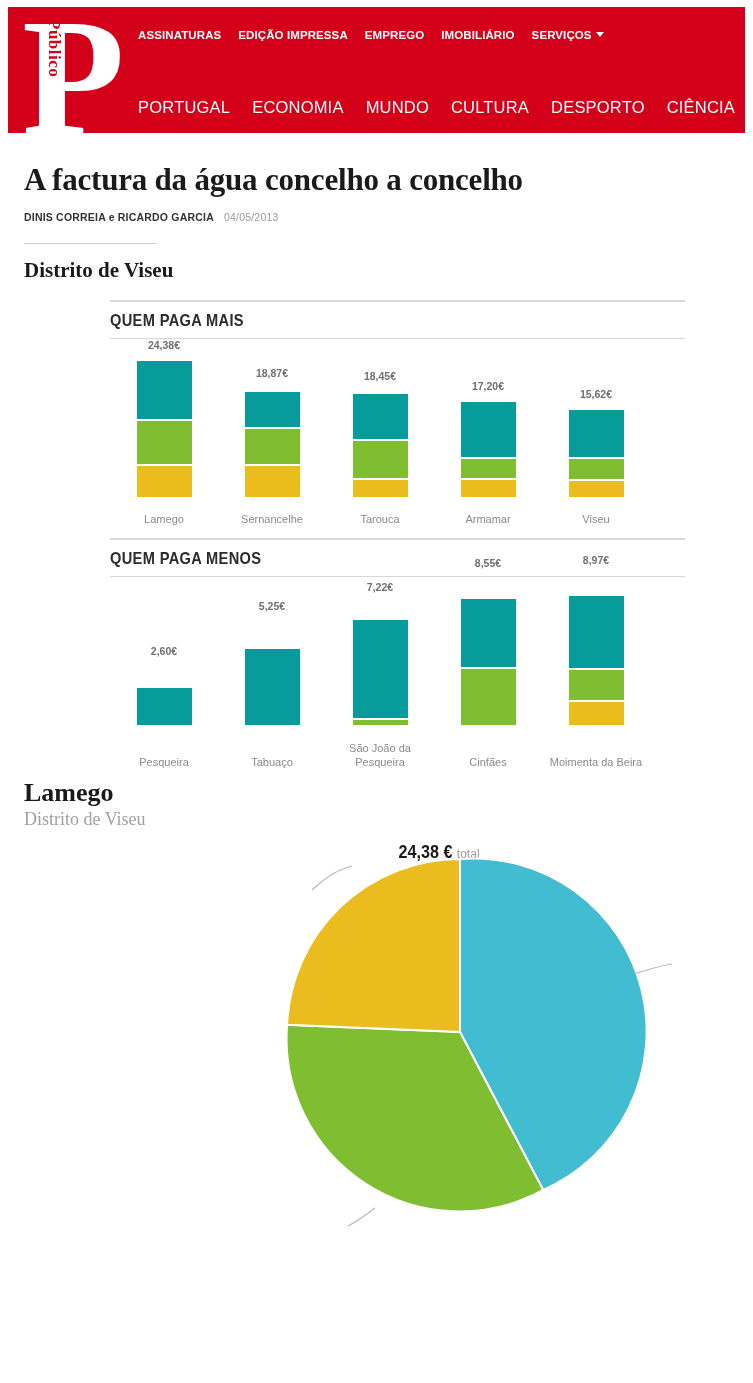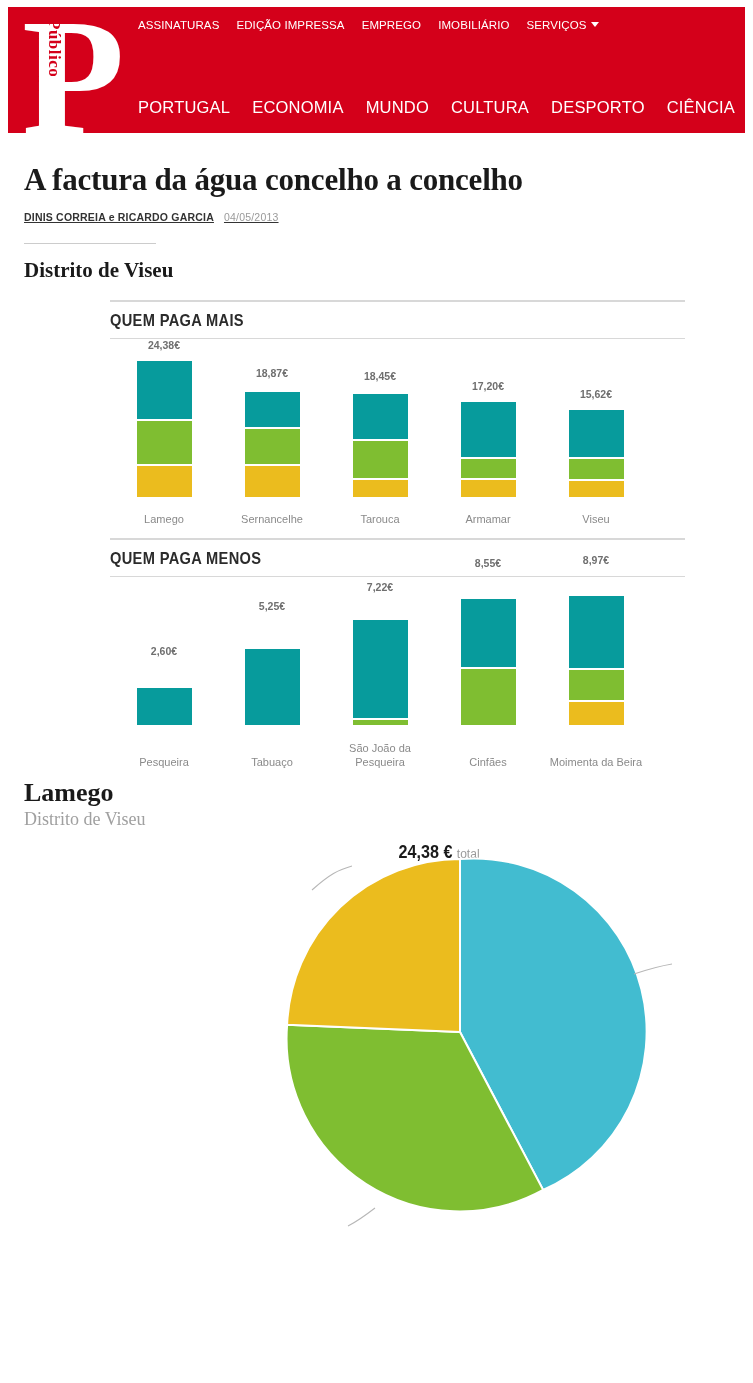--- a/index.html
+++ b/index.html
@@ -46,23 +46,24 @@
     color: #d4001a;
     letter-spacing: 0.5px;
     white-space: nowrap;
   }
   .nav-top {
     position: absolute; left: 138px; top: 19px;
     display: flex; align-items: center; gap: 17px;
   }
   .nav-top a {
     color: #ffffff; text-decoration: none;
-    font-size: 11.5px; font-weight: normal;
+    font-size: 11.5px; font-weight: bold;
     letter-spacing: 0.1px;
     white-space: nowrap;
+    margin-top: 10px;
   }
   .caret {
     display: inline-block;
     width: 0; height: 0;
     margin-left: 4px;
     border-left: 4px solid transparent;
     border-right: 4px solid transparent;
     border-top: 5px solid #ffffff;
     vertical-align: 2px;
   }
@@ -85,21 +86,20 @@
     color: #1a1a1a;
     margin: 22px 0 0 0;
     letter-spacing: -0.2px;
   }
   .byline {
     margin-top: 13px;
     font-size: 10.5px;
     color: #333333;
     font-weight: bold;
     letter-spacing: 0.2px;
-    text-decoration: underline;
   }
   .byline .date {
     color: #9a9a9a; font-weight: normal;
     margin-left: 10px;
   }
   .rule {
     width: 132px; height: 1px;
     background: #cccccc;
     margin: 20px 0 0 0;
   }

